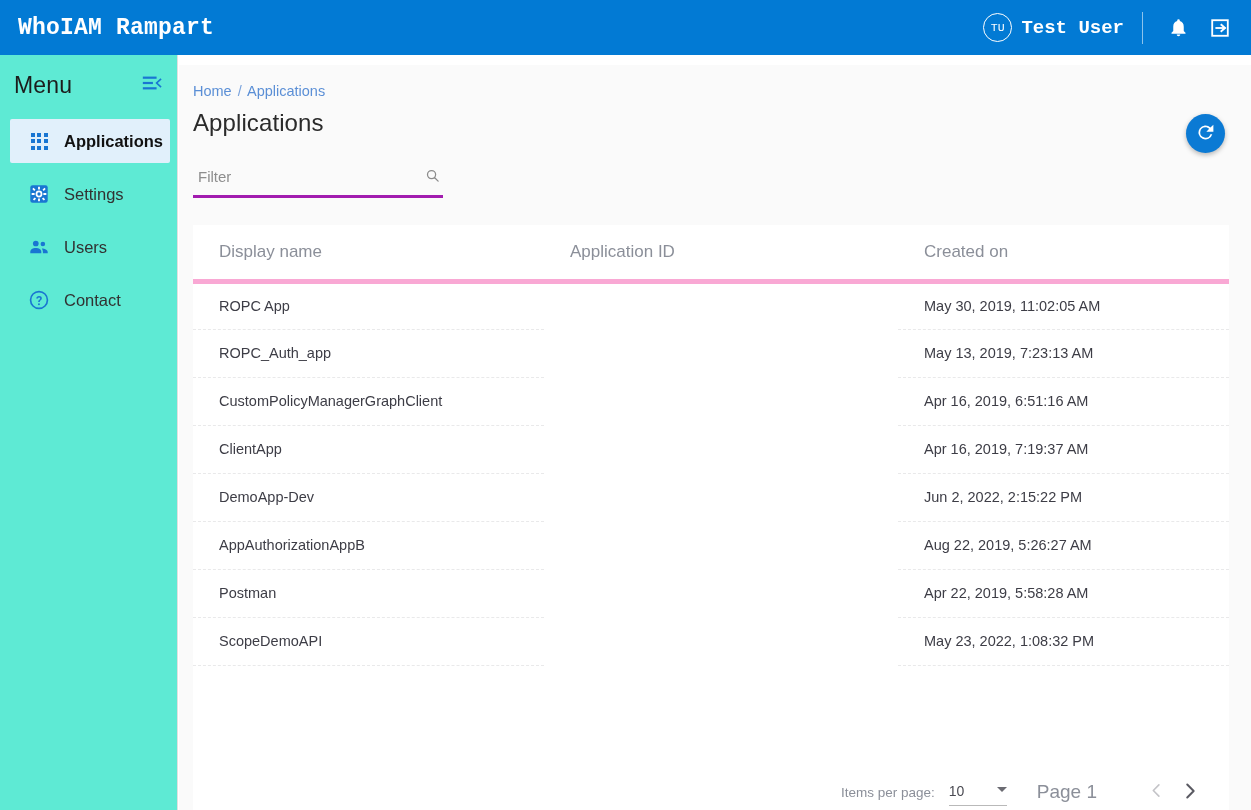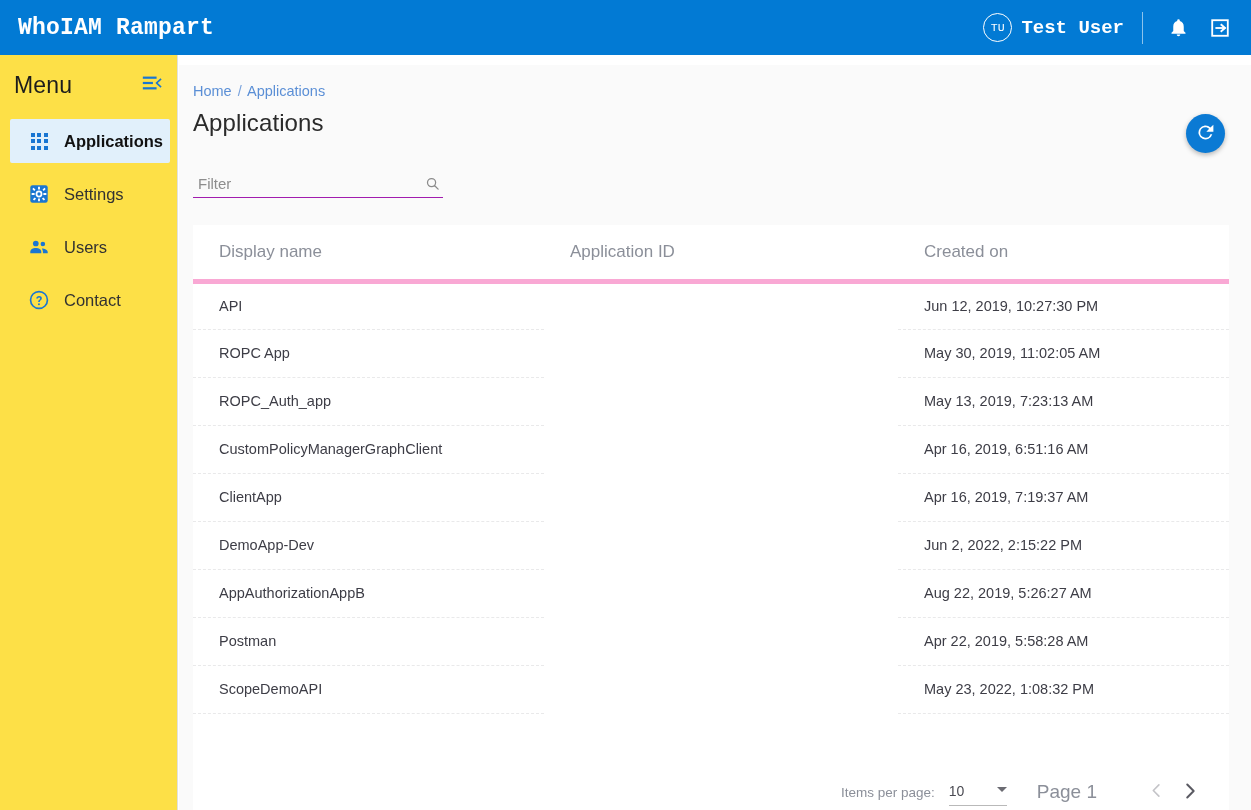--- a/index.html
+++ b/index.html
@@ -47,21 +47,21 @@
     display: flex; align-items: center; justify-content: center;
     cursor: pointer;
   }
   .icon-btn + .icon-btn { margin-left: 8px; }
   .icon-btn svg { display: block; }
 
   
   .sidebar {
     position: absolute; top: 55px; left: 0;
     width: 178px; height: 755px;
-    background: #fde047;
+    background: #5eead4;
     border-right: 1px solid #e0e0e0;
     z-index: 10;
   }
   .menu-head {
     height: 48px;
     display: flex; align-items: center; justify-content: space-between;
     padding: 0 14px 0 14px;
     margin-top: 6px;
   }
   .menu-title { font-size: 23px; color: #1c1c1c; letter-spacing: .2px; }
@@ -115,22 +115,22 @@
     width: 39px; height: 39px; border-radius: 50%;
     background: #0b7ad4;
     box-shadow: 0 2px 5px rgba(0,0,0,.28);
     display: flex; align-items: center; justify-content: center;
     cursor: pointer; border: none;
   }
 
   .filter-wrap {
     position: absolute; top: 103px; left: 14px;
     width: 250px; height: 30px;
-    border-bottom: 1px solid #a21caf;
-    display: flex; align-items: flex-end;
+    border-bottom: 3px solid #a21caf;
+    display: flex; align-items: flex-start;
   }
   .filter-input {
     border: none; outline: none; background: transparent;
     font-family: "Liberation Sans", sans-serif;
     font-size: 15px; color: #3c3c3c;
     flex: 1 1 auto; padding: 0 0 5px 5px;
   }
   .filter-input::placeholder { color: #8d8d8d; }
   .filter-ico { padding: 0 3px 6px 0; display: flex; align-items: center; cursor: pointer; }
 
@@ -334,25 +334,20 @@
     <div class="card">
       <table>
         <thead>
           <tr>
             <th class="col-name">Display name</th>
             <th class="col-appid">Application ID</th>
             <th class="col-created">Created on</th>
           </tr>
         </thead>
         <tbody>
-          <tr>
-            <td class="col-name">API</td>
-            <td class="col-appid"></td>
-            <td class="col-created">Jun 12, 2019, 10:27:30 PM</td>
-          </tr>
           <tr>
             <td class="col-name">ROPC App</td>
             <td class="col-appid"></td>
             <td class="col-created">May 30, 2019, 11:02:05 AM</td>
           </tr>
           <tr>
             <td class="col-name">ROPC_Auth_app</td>
             <td class="col-appid"></td>
             <td class="col-created">May 13, 2019, 7:23:13 AM</td>
           </tr>

